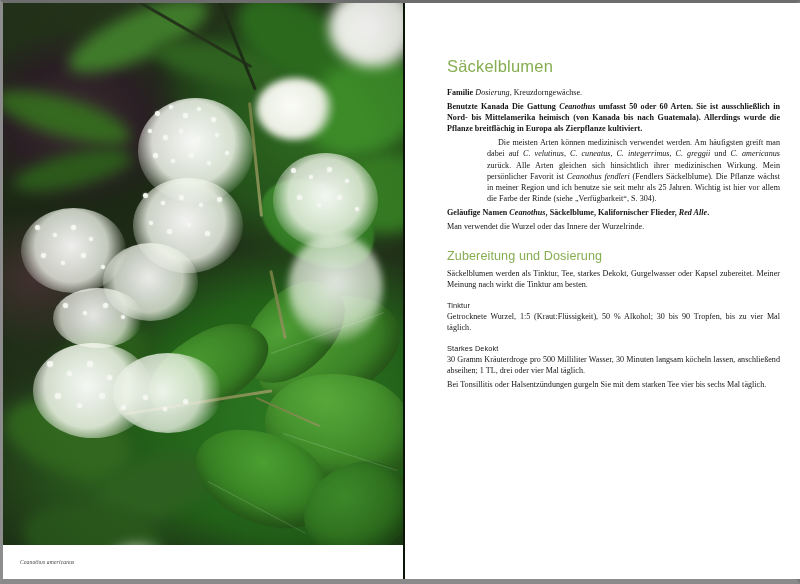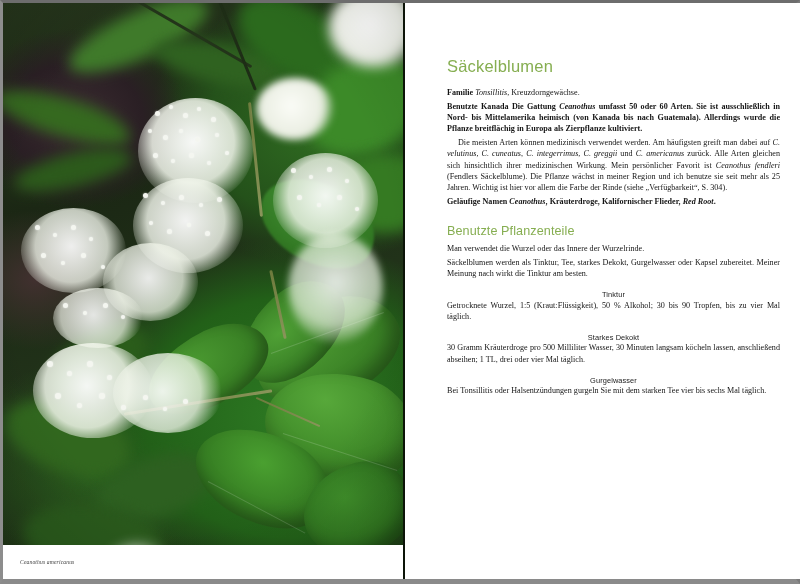--- a/index.html
+++ b/index.html
@@ -141,32 +141,31 @@
     margin: 17px 0 5px 0;
     letter-spacing: 0.1px;
   }
   h3.minihead {
     font-family: "Liberation Sans", sans-serif;
     font-size: 7.4px;
     font-weight: 400;
     color: #1a1a1a;
     margin: 11px 0 0.5px 0;
     letter-spacing: 0.1px;
-    text-align: center;
   }
   p.body {
     font-family: "Liberation Serif", serif;
     font-size: 8.1px;
     line-height: 11.1px;
     color: #141414;
     margin: 0 0 3px 0;
     text-align: justify;
     letter-spacing: 0.02px;
   }
-  p.body.indent { text-indent: 11px; }
+  p.body.indent { text-indent: 11px; margin-left: 40px; }
   p.tight { margin-bottom: 16px; }
   .b { font-weight: bold; }
   .i { font-style: italic; }
 </style>
 </head>
 <body>
 
 <div class="spread">
 
   <div class="photo-page">
@@ -282,46 +281,45 @@
       <div class="photo-caption">Ceanothus americanus</div>
     </div>
   </div>
 
   <div class="text-page">
     <div class="content">
 
       <h1 class="title">Säckelblumen</h1>
 
       <p class="body">
-        <span class="b">Familie</span><span> </span><span class="i">Tonsillitis</span><span>, Kreuzdorngewächse.</span>
+        <span class="b">Familie</span><span> </span><span class="i">Dosierung</span><span>, Kreuzdorngewächse.</span>
       </p>
 
       <p class="body">
         <span class="b">Benutzte Kanada</span><span class="b"> Die Gattung </span><span class="b i">Ceanothus</span><span class="b"> umfasst 50 oder 60 Arten. Sie ist ausschließlich in Nord- bis Mittelamerika heimisch (von Kanada bis nach Guatemala). Allerdings wurde die Pflanze breitflächig in Europa als Zierpflanze kultiviert.</span>
       </p>
 
       <p class="body indent">
         <span>Die meisten Arten können medizinisch verwendet werden. Am häufigsten greift man dabei auf </span><span class="i">C. velutinus</span><span>, </span><span class="i">C. cuneatus</span><span>, </span><span class="i">C. integerrimus</span><span>, </span><span class="i">C. greggii</span><span> und </span><span class="i">C. americanus</span><span> zurück. Alle Arten gleichen sich hinsichtlich ihrer medizinischen Wirkung. Mein persönlicher Favorit ist </span><span class="i">Ceanothus fendleri</span><span> (Fendlers Säckelblume). Die Pflanze wächst in meiner Region und ich benutze sie seit mehr als 25 Jahren. Wichtig ist hier vor allem die Farbe der Rinde (siehe „Verfügbarkeit“, S. 304).</span>
       </p>
 
       <p class="body">
-        <span class="b">Geläufige Namen</span><span class="b i"> Ceanothus</span><span class="b">, Kräuterdroge, Kalifornischer Flieder, </span><span class="b i">Red Root</span><span class="b">.</span>
+        <span class="b">Geläufige Namen</span><span class="b i"> Ceanothus</span><span class="b">, Säckelblume, Kalifornischer Flieder, </span><span class="b i">Red Alle</span><span class="b">.</span>
       </p>
 
-      <h2 class="subhead">Benutzte Pflanzenteile</h2>
       <p class="body">Man verwendet die Wurzel oder das Innere der Wurzelrinde.</p>
 
+      <h2 class="subhead">Zubereitung und Dosierung</h2>
       <p class="body">Säckelblumen werden als Tinktur, Tee, starkes Dekokt, Gurgelwasser oder Kapsel zubereitet. Meiner Meinung nach wirkt die Tinktur am besten.</p>
 
       <h3 class="minihead">Tinktur</h3>
       <p class="body">Getrocknete Wurzel, 1:5 (Kraut:Flüssigkeit), 50 % Alkohol; 30 bis 90 Tropfen, bis zu vier Mal täglich.</p>
 
 
       <h3 class="minihead">Starkes Dekokt</h3>
       <p class="body">30 Gramm Kräuterdroge pro 500 Milliliter Wasser, 30 Minuten langsam köcheln lassen, anschließend abseihen; 1 TL, drei oder vier Mal täglich.</p>
 
-      <h3 class="minihead">Gurgelwasser</h3>
       <p class="body tight">Bei Tonsillitis oder Halsentzündungen gurgeln Sie mit dem starken Tee vier bis sechs Mal täglich.</p>
 
     </div>
   </div>
 
 </div>
 
 </body></html>

